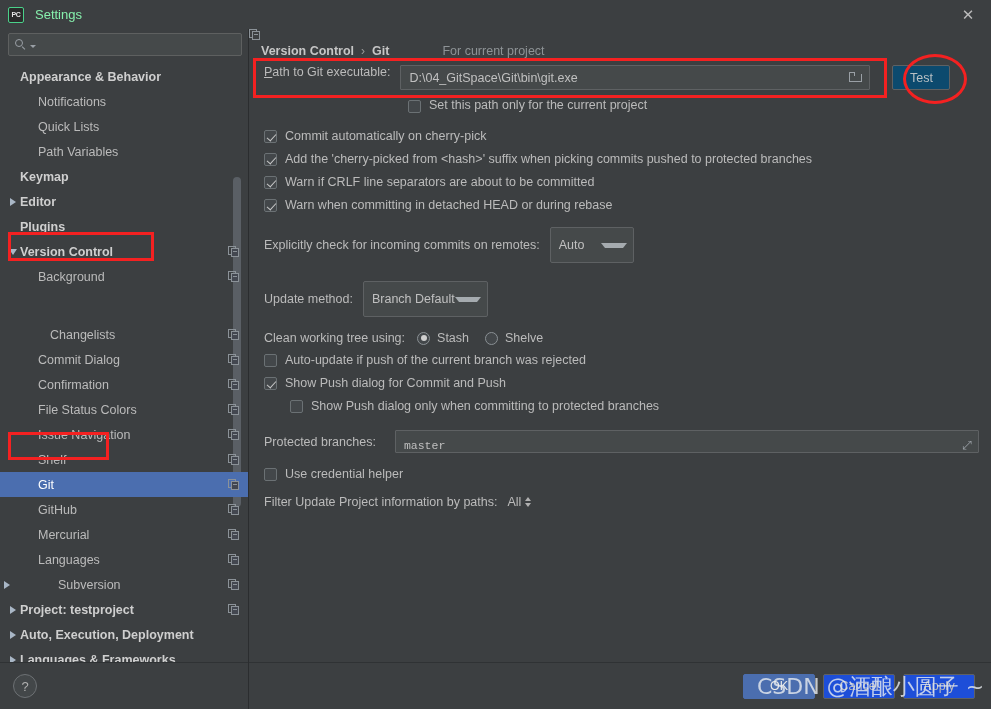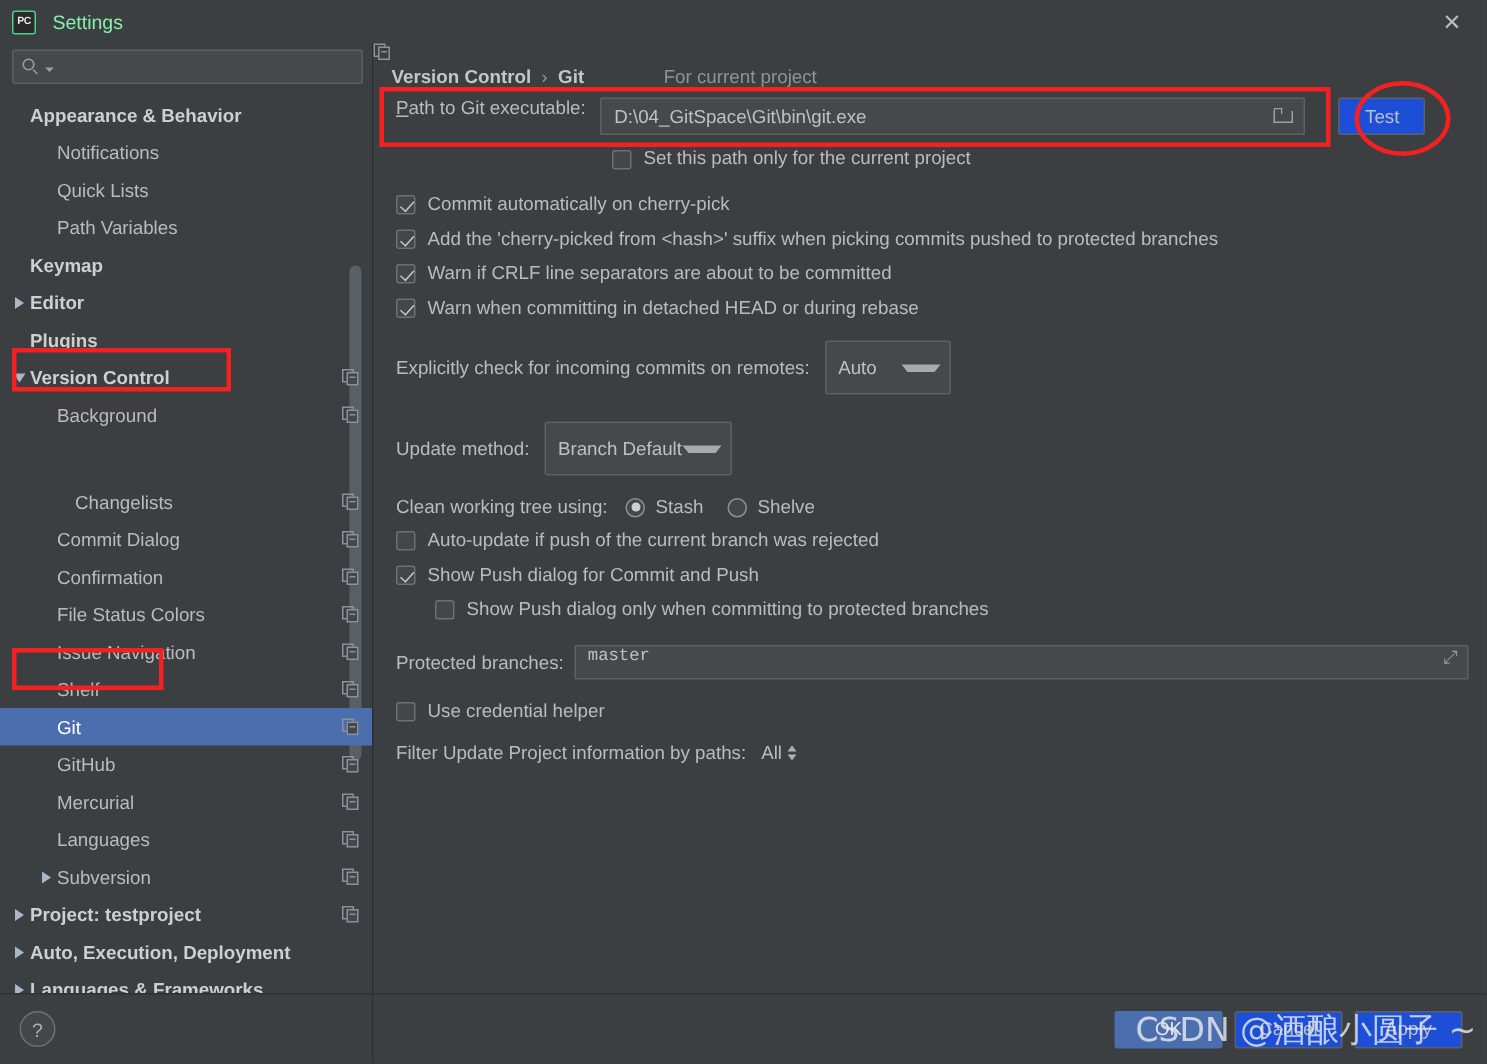--- a/index.html
+++ b/index.html
@@ -259,21 +259,21 @@
   .folder-glyph::after {
     content: ""; position: absolute; left: 0; top: 0px;
     width: 6px; height: 4px;
     border: 1.3px solid #9aa0a6; border-bottom: none;
     box-sizing: border-box;
     border-top-left-radius: 1px;
   }
   .test-btn {
     margin-left: 22px;
     width: 58px; height: 25px;
-    background: #1d4ed8;
+    background: #0c4a6e;
     border: 1px solid #5e6163;
     border-radius: 2px;
     color: #b8c0c4; font-size: 12.5px;
     display: flex; align-items: center; justify-content: center;
     cursor: pointer;
     box-sizing: border-box;
   }
 
   .subcheck-row {
     display: flex; align-items: center;
@@ -354,25 +354,25 @@
   }
   .radio-label { margin-left: 7px; margin-right: 16px; font-size: 12.5px; color: #bbbbbb; }
 
   .pb-row {
     display: flex; align-items: center;
     margin-top: 16px;
     padding-left: 3px;
   }
   .pb-field {
     flex: 1 1 auto;
-    height: 23px; margin-left: 7px;
+    height: 23px; margin-left: 19px;
     background: #45494a;
     border: 1px solid #5e6163;
     border-radius: 1px;
-    display: flex; align-items: flex-start;
+    display: flex; align-items: flex-end;
     box-sizing: border-box;
   }
   .pb-field input {
     flex: 1 1 auto; min-width: 0;
     background: transparent; border: none; outline: none;
     color: #bfbfbf; font-size: 11.5px;
     font-family: "Liberation Mono", monospace;
     padding: 0 8px;
   }
   .expand-icon {
@@ -610,21 +610,21 @@
           </div>
           <div class="tree-row" style="padding-left: 24px;">
             <span class="tw"></span>
             <span class="tree-label">Languages</span>
             <span class="copy-icon">
               <i class="back"></i>
               <i class="front"></i>
               <i class="l1"></i>
             </span>
           </div>
-          <div class="tree-row" style="padding-left: 24px;">
+          <div class="tree-row" style=" gap: 44px;">
             <span class="tw has-arrow"></span>
             <span class="tree-label">Subversion</span>
             <span class="copy-icon">
               <i class="back"></i>
               <i class="front"></i>
               <i class="l1"></i>
             </span>
           </div>
           <div class="tree-row" style="padding-left: 6px;">
             <span class="tw has-arrow"></span>

